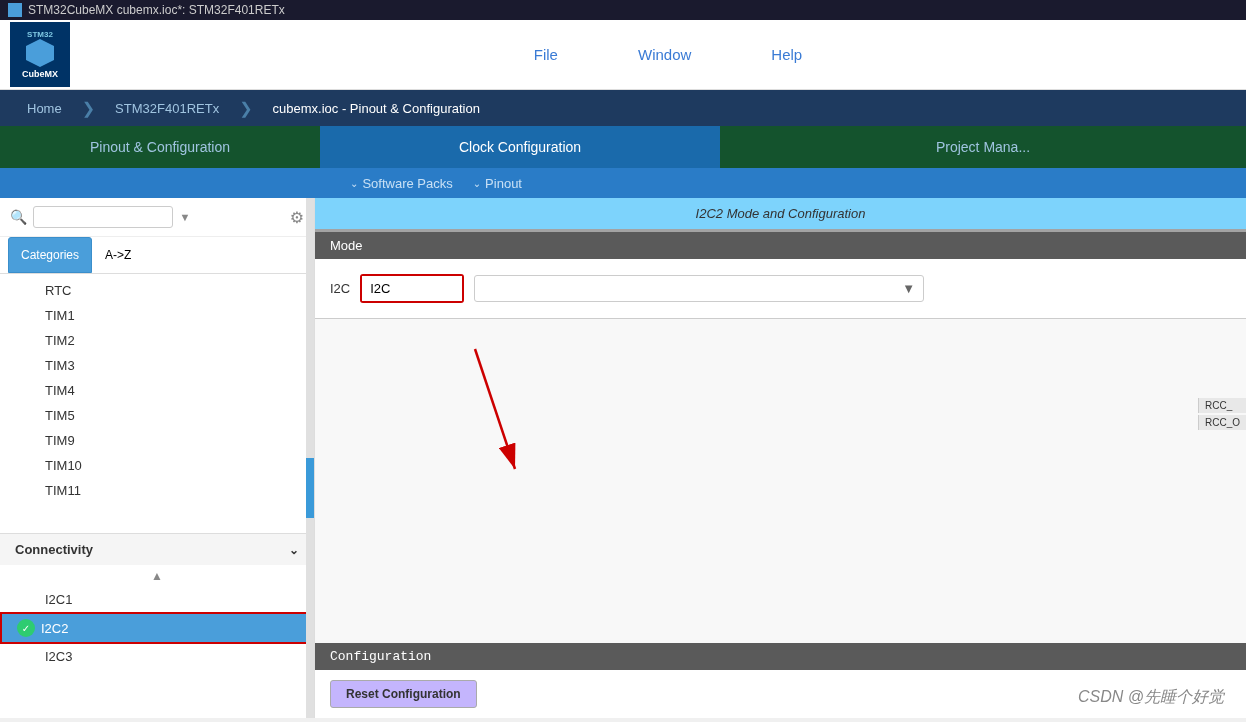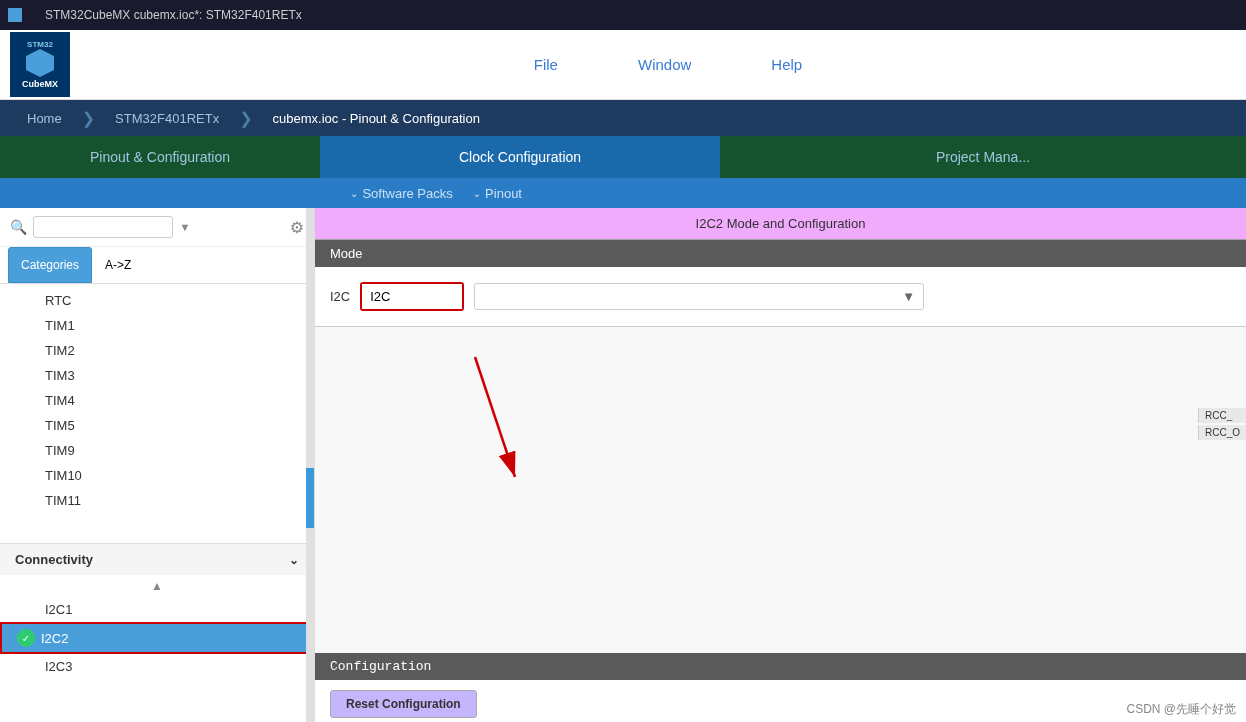--- a/index.html
+++ b/index.html
@@ -6,22 +6,22 @@
     body { font-family: 'Segoe UI', Arial, sans-serif; font-size: 13px; background: #f0f0f0; width: 1246px; height: 722px; overflow: hidden; }
 
     
     .title-bar {
       background: #1a1a2e;
       color: #ccc;
       font-size: 12px;
       padding: 3px 8px;
       display: flex;
       align-items: center;
-      gap: 23px;
-      height: 30px;
+      gap: 6px;
+      height: 20px;
     }
     .title-bar-icon {
       width: 14px; height: 14px;
       background: #4a9eda;
       display: inline-block;
     }
 
     
     .menu-bar {
       background: white;
@@ -245,26 +245,27 @@
     
     .content-area {
       flex: 1;
       background: #f8f8f8;
       display: flex;
       flex-direction: column;
       position: relative;
     }
 
     .panel-title {
-      background: #f0abfc;
-      border-bottom: 1px solid #a3a3a3;
+      background: #7dd3fc;
+      border-bottom: 3px solid #a3a3a3;
       padding: 8px 15px;
       font-size: 13px;
       color: #333;
       text-align: center;
+      font-style: italic;
     }
 
     .mode-section {
       background: white;
       border-bottom: 1px solid #ccc;
     }
     .mode-header {
       background: #5a5a5a;
       color: white;
       padding: 6px 15px;
@@ -347,23 +348,24 @@
       padding: 2px 6px;
       font-size: 10px;
       color: #333;
       border-left: 1px solid #ccc;
     }
 
     
     .watermark {
       position: absolute;
       bottom: 10px;
-      right: 10px;
-      font-size: 12px;
+      right: 22px;
+      font-size: 16px;
       color: #888;
+      font-style: italic;
     }
 
     .sidebar-scrollbar {
       position: absolute;
       right: 0;
       top: 0;
       width: 8px;
       height: 100%;
       background: #e0e0e0;
     }

